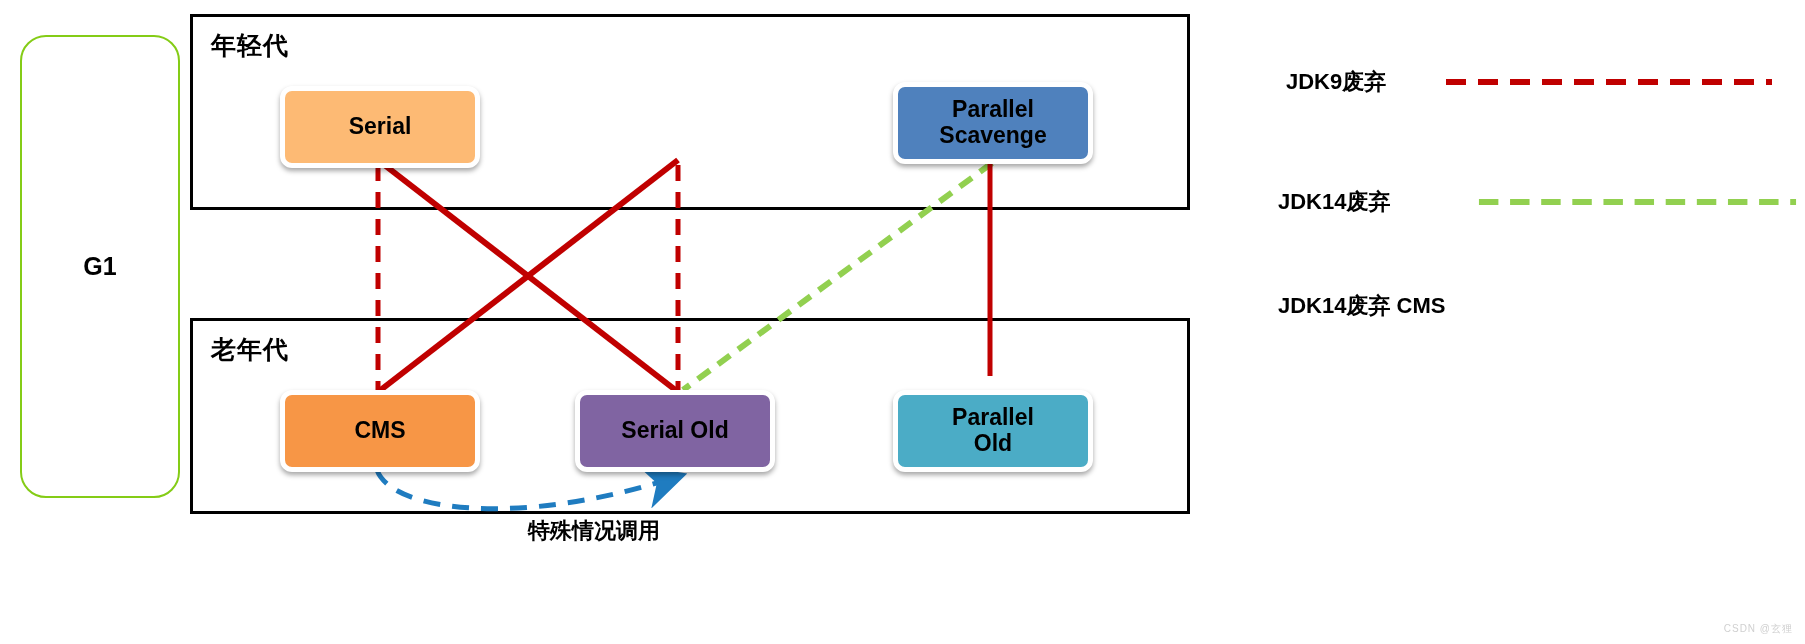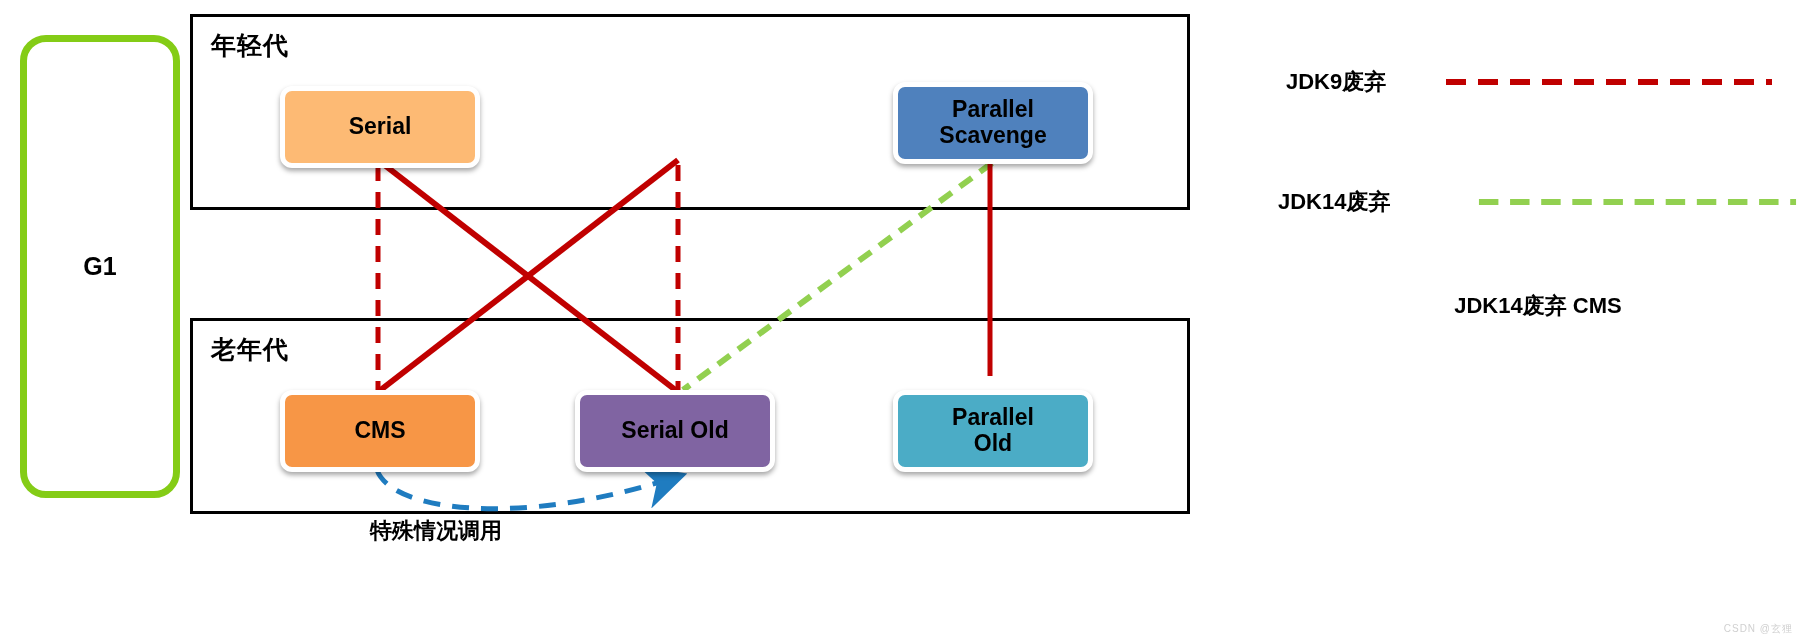--- a/index.html
+++ b/index.html
@@ -8,21 +8,21 @@
     background:#ffffff;
     font-family:"Liberation Sans","DejaVu Sans",sans-serif;
     position:relative;
     overflow:hidden;
   }
   .stage{position:absolute;left:0;top:0;width:1805px;height:644px;}
 
   
   #g1-box{
     position:absolute;left:20px;top:35px;width:160px;height:463px;
-    border:7px solid #84cc16;border-radius:26px;background:#fff;
+    border:2px solid #84cc16;border-radius:26px;background:#fff;
     box-sizing:border-box;
   }
   #g1-label{
     position:absolute;left:0;top:0;width:100%;height:100%;
     display:flex;align-items:center;justify-content:center;
     font-size:25px;font-weight:bold;color:#000;
   }
 
   
   .gen-box{
@@ -53,37 +53,37 @@
   #card-ps          {left:893px;top:82px;background:#4F81BD;}
   #card-cms         {left:280px;top:390px;background:#F79646;text-align:right;}
   #card-serialold   {left:575px;top:390px;background:#8064A2;}
   #card-parallelold {left:893px;top:390px;background:#4BACC6;}
 
   
   #connectors{position:absolute;left:0;top:0;width:1805px;height:644px;z-index:2;}
 
   
   #special-caption{
-    position:absolute;left:370px;top:516px;width:300px;text-align:left;
+    position:absolute;left:360px;top:516px;width:300px;text-align:right;
     font-size:22px;font-weight:bold;color:#000;
   }
 
   
   #legend{position:absolute;left:1278px;top:46px;width:520px;}
   .legend-row{
     position:relative;height:52px;display:flex;align-items:center;
   }
   .legend-label{
     font-size:22px;font-weight:bold;color:#000;white-space:nowrap;
     min-width:140px;
   }
   .legend-swatch{margin-left:18px;}
   #legend-row-1{top:10px;}
   #legend-row-2{top:78px;gap:41px;}
-  #legend-row-3{top:130px;justify-content:center;}
+  #legend-row-3{top:130px;}
   #legend-row-1 .legend-label{padding-left:8px;}
 
   
   #watermark{
     position:absolute;right:12px;bottom:8px;
     font-size:10px;color:#d0d0d0;letter-spacing:1px;
   }
 </style>
 </head>
 <body>

